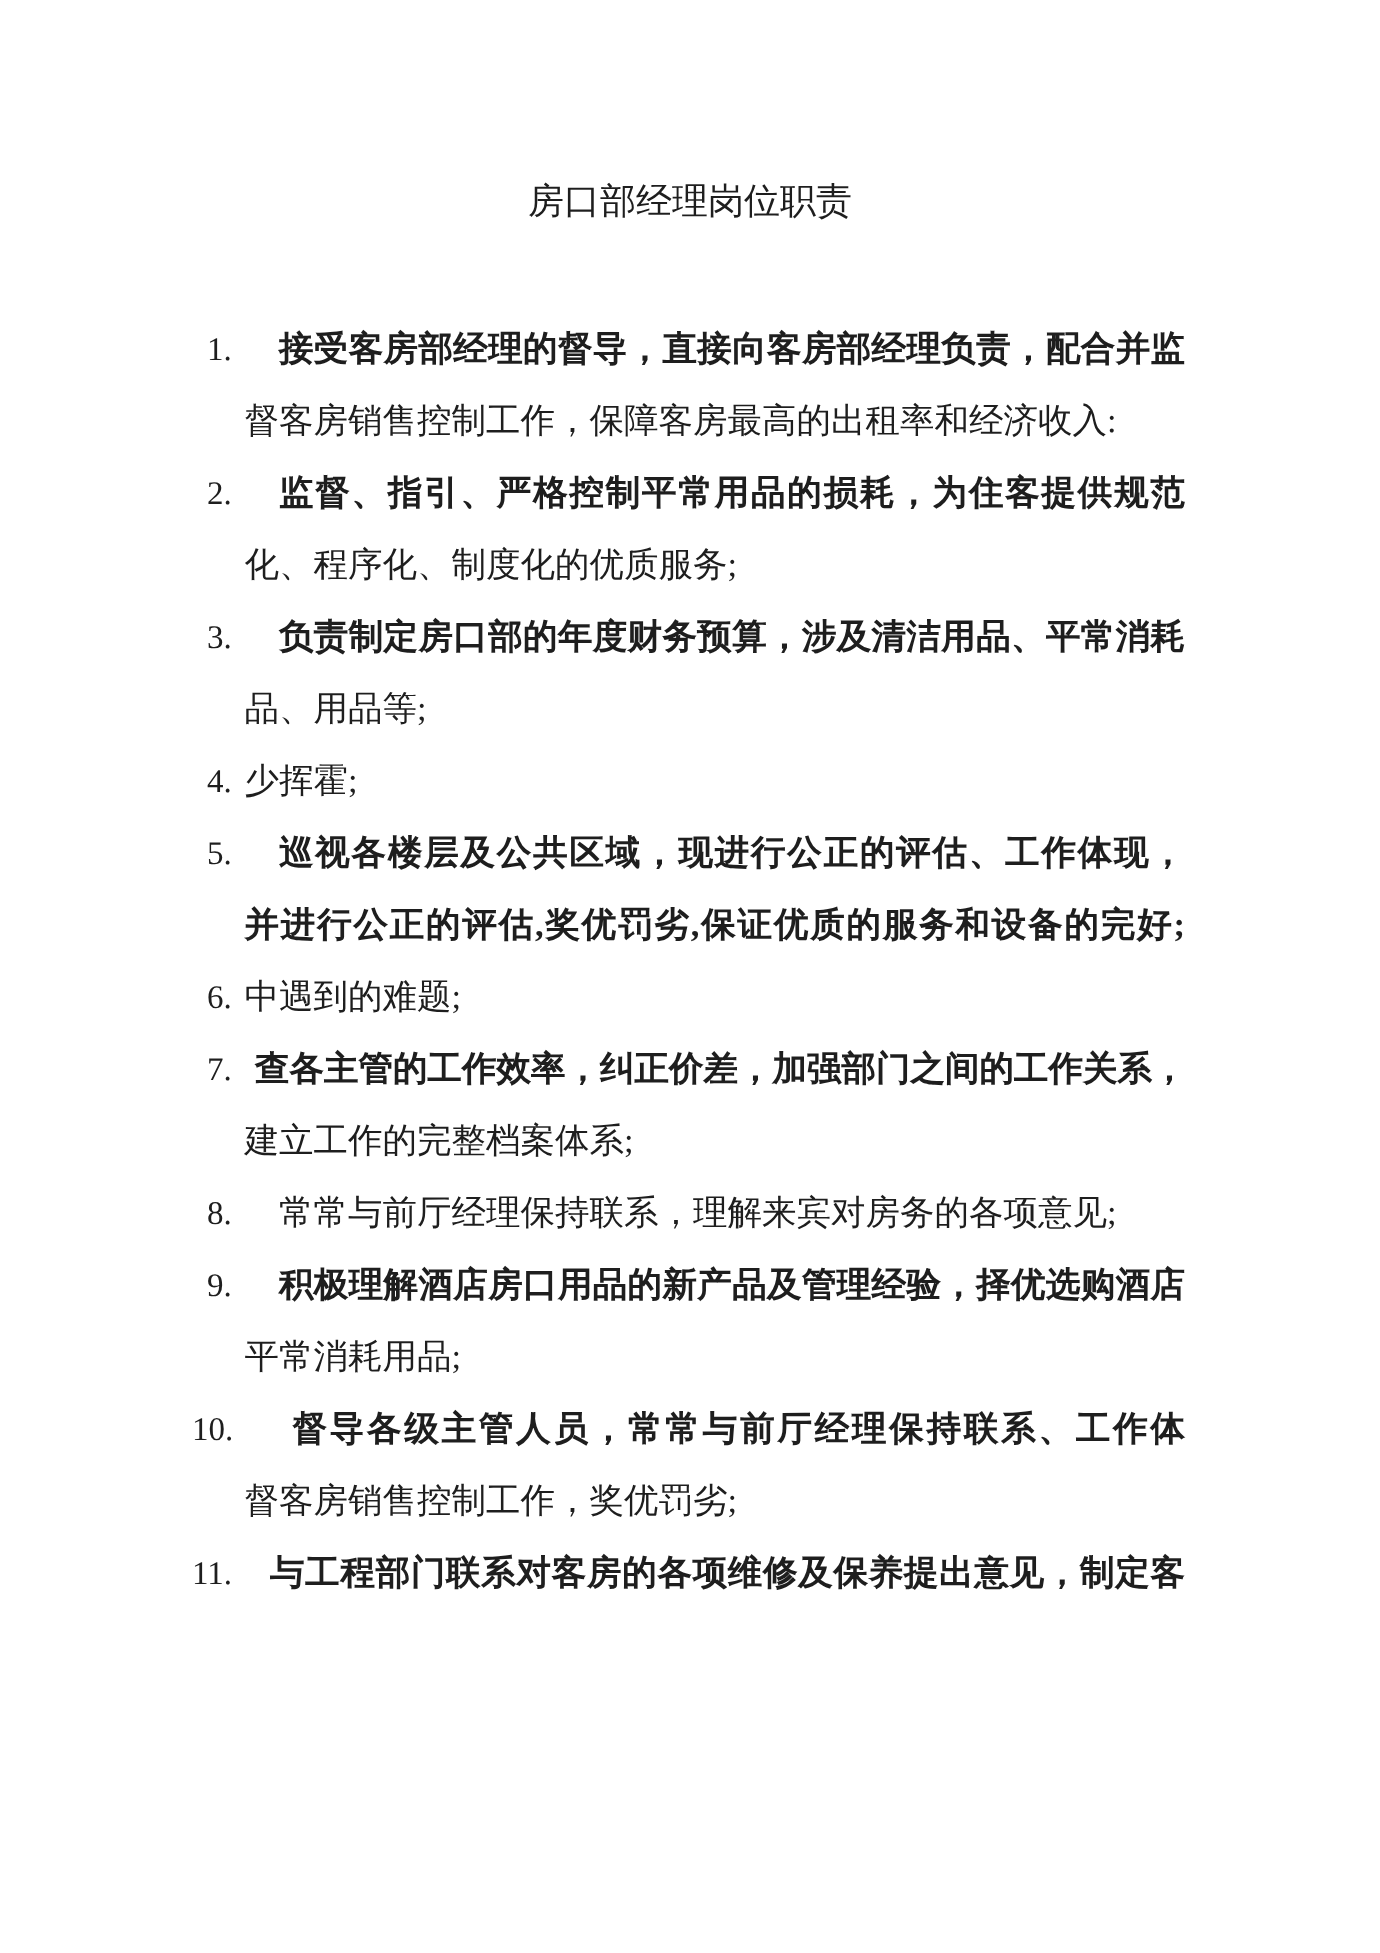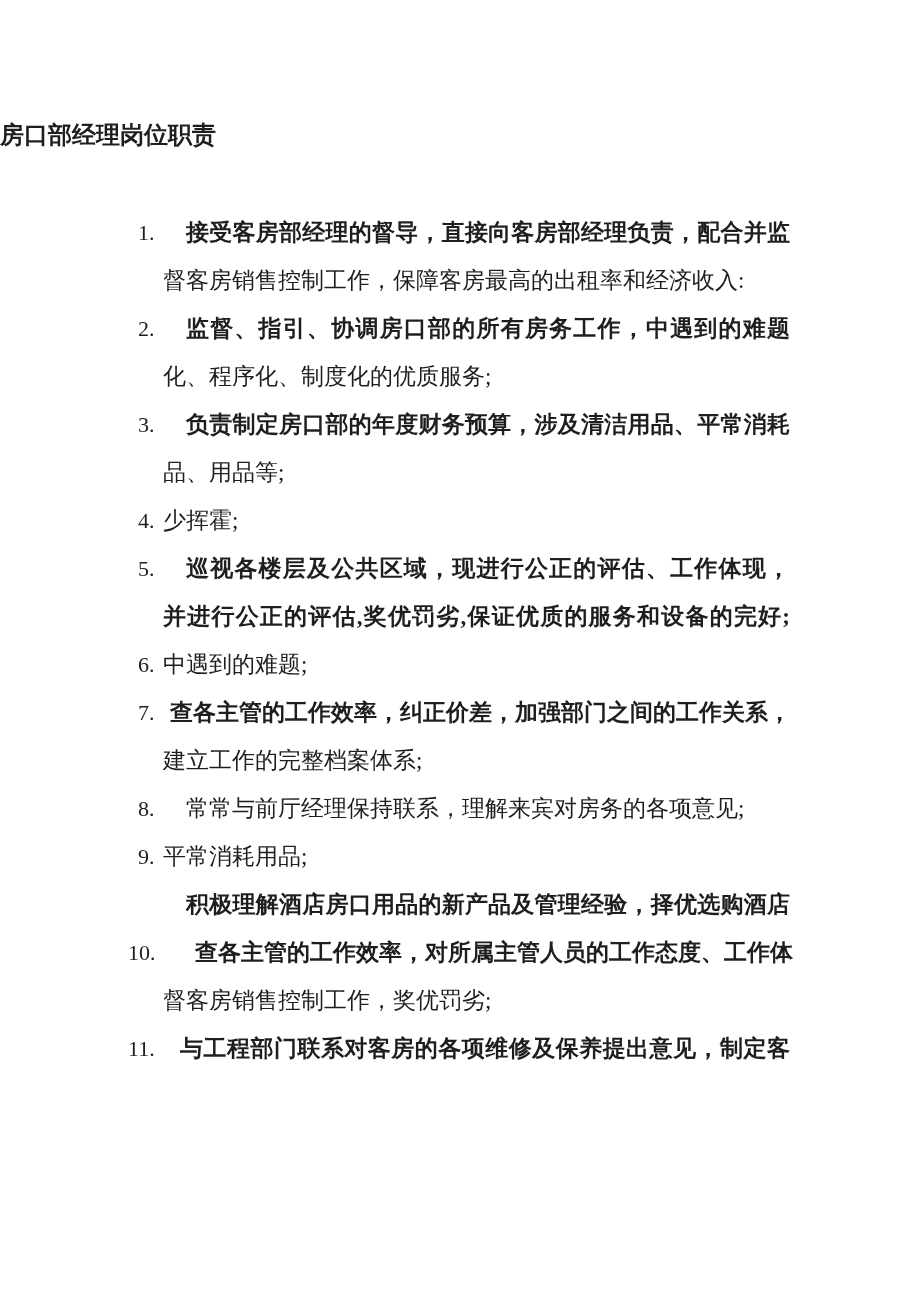--- a/index.html
+++ b/index.html
@@ -8,21 +8,21 @@
     background: #ffffff;
     position: relative;
     font-family: "Liberation Serif", "DejaVu Serif", serif;
     color: #1e1e1e;
     overflow: hidden;
   }
   .page { position: absolute; inset: 0; background: #ffffff; }
   .title {
     position: absolute; top: 111px; left: 0; width: 920px;
     height: 48px; line-height: 48px;
-    text-align: left; font-size: 24px; font-weight: bold; margin: 0;
+    text-align: center; font-size: 24px; font-weight: normal; margin: 0;
   }
   .list { position: absolute; top: 209px; left: 0; width: 920px; }
   .item { position: relative; font-size: 23px; line-height: 48px; }
   .num { position: absolute; left: 138px; top: 0; font-size: 22px; }
   .item.wn .num { left: 128px; }
   .ln { margin-left: 163px; margin-right: 130px; white-space: nowrap; }
   .ln.first { margin-left: 186px; }
   .item.tight .ln.first { margin-left: 170px; }
   .item.wn .ln.first { margin-left: 195px; }
   .item.wn.tight .ln.first { margin-left: 180px; }
@@ -38,21 +38,21 @@
   <div class="list">
 
     <div class="item">
       <span class="num">1.</span>
       <div class="ln first full">接受客房部经理的督导，直接向客房部经理负责，配合并监</div>
       <div class="ln">督客房销售控制工作，保障客房最高的出租率和经济收入:</div>
     </div>
 
     <div class="item">
       <span class="num">2.</span>
-      <div class="ln first full">监督、指引、协调房口部的所有房务工作，中遇到的难题</div>
+      <div class="ln first full">监督、指引、严格控制平常用品的损耗，为住客提供规范</div>
       <div class="ln">化、程序化、制度化的优质服务;</div>
     </div>
 
     <div class="item">
       <span class="num">3.</span>
       <div class="ln first full">负责制定房口部的年度财务预算，涉及清洁用品、平常消耗</div>
       <div class="ln">品、用品等;</div>
     </div>
 
     <div class="item tight">
@@ -77,27 +77,27 @@
       <div class="ln">建立工作的完整档案体系;</div>
     </div>
 
     <div class="item">
       <span class="num">8.</span>
       <div class="ln first">常常与前厅经理保持联系，理解来宾对房务的各项意见;</div>
     </div>
 
     <div class="item">
       <span class="num">9.</span>
+      <div class="ln first full">积极理解酒店房口用品的新产品及管理经验，择优选购酒店</div>
       <div class="ln">平常消耗用品;</div>
-      <div class="ln first full">积极理解酒店房口用品的新产品及管理经验，择优选购酒店</div>
     </div>
 
     <div class="item wn">
       <span class="num">10.</span>
-      <div class="ln first full">查各主管的工作效率，对所属主管人员的工作态度、工作体</div>
+      <div class="ln first full">督导各级主管人员，常常与前厅经理保持联系、工作体</div>
       <div class="ln">督客房销售控制工作，奖优罚劣;</div>
     </div>
 
     <div class="item wn tight">
       <span class="num">11.</span>
       <div class="ln first full">与工程部门联系对客房的各项维修及保养提出意见，制定客</div>
     </div>
 
   </div>
 </div>

